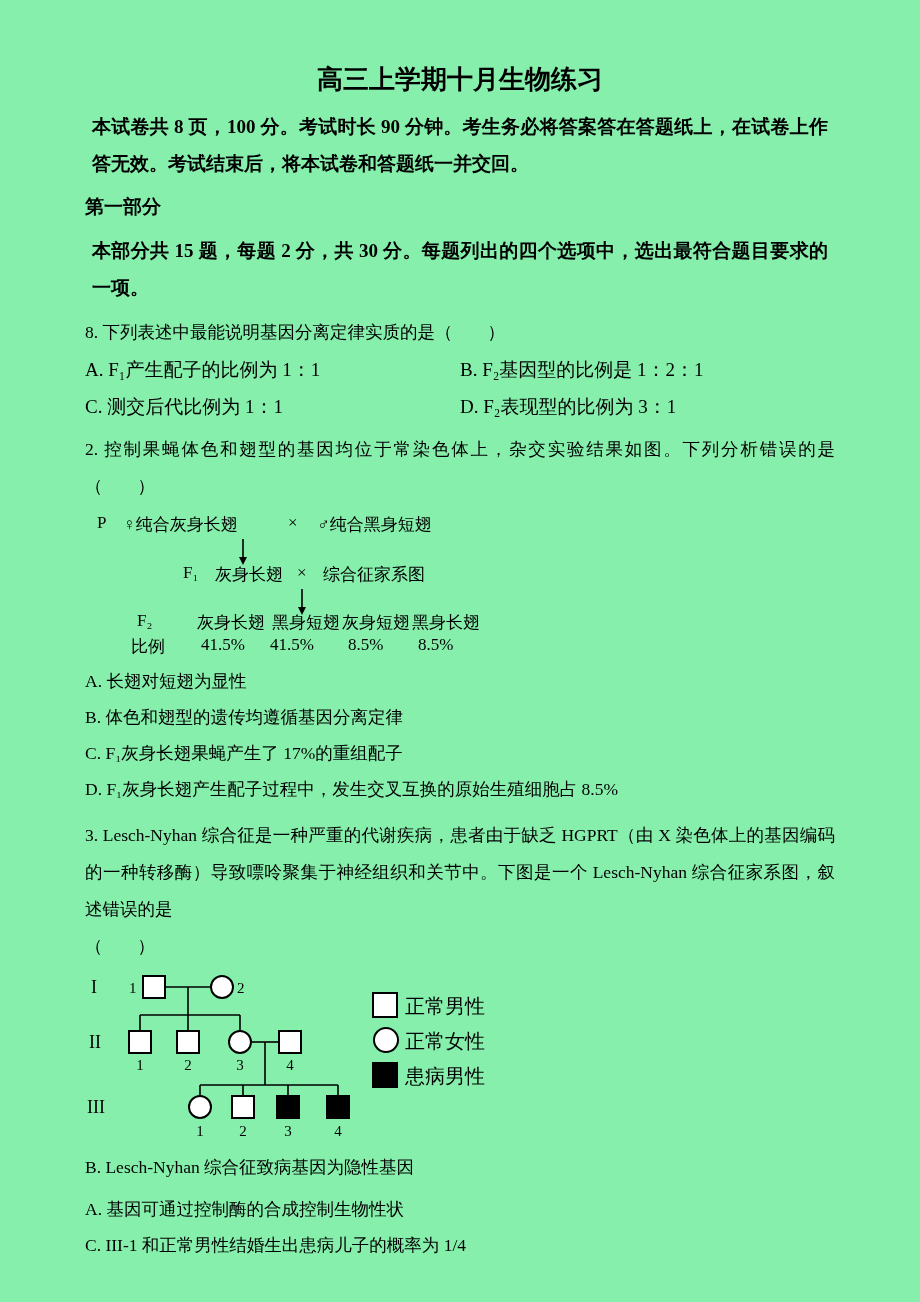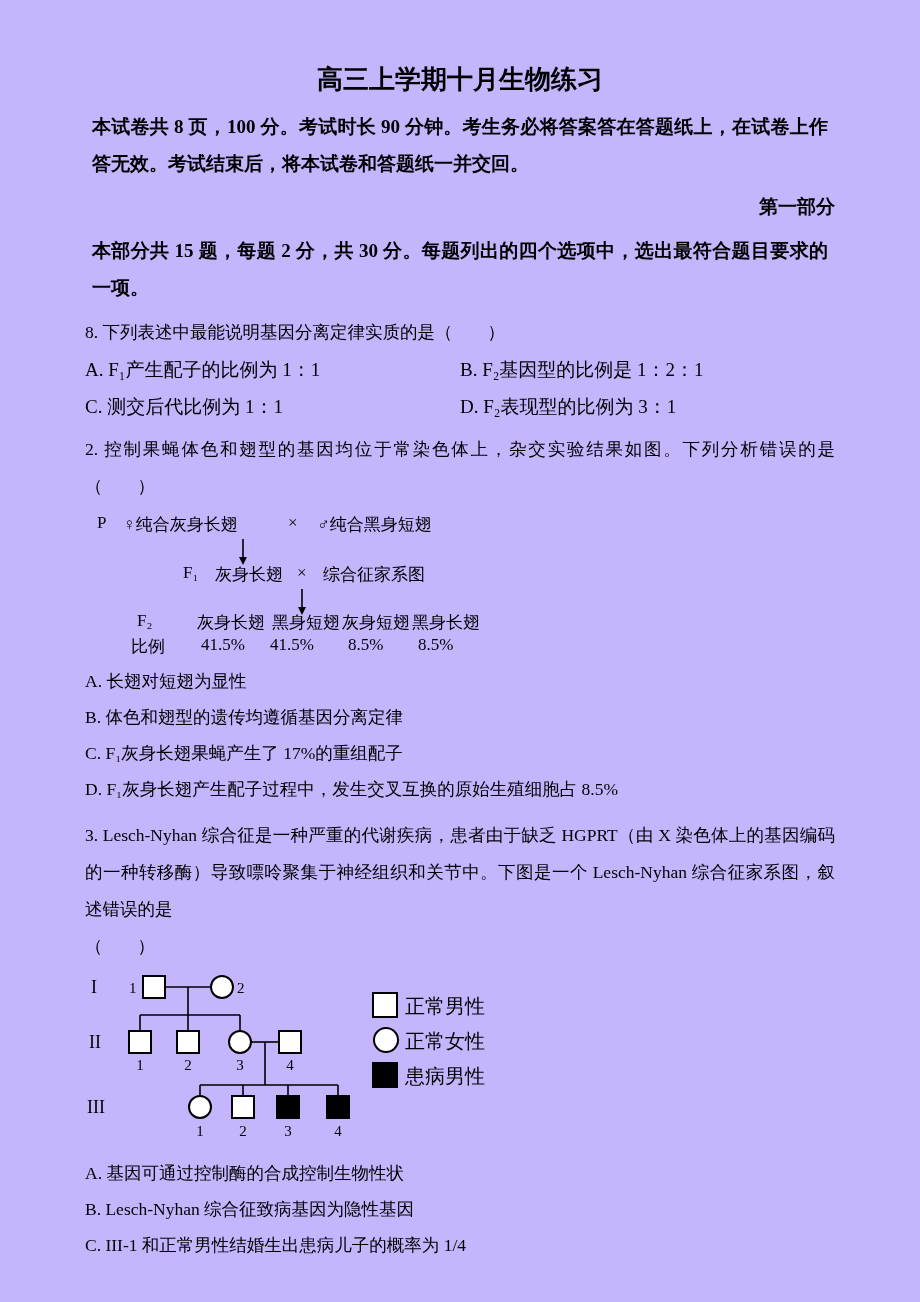--- a/index.html
+++ b/index.html
@@ -2,25 +2,25 @@
 <html><head>
 <meta charset="utf-8">
 <style>
   html, body { margin: 0; padding: 0; }
   body {
     width: 920px; height: 1302px; background: #ffffff; color: #000;
     font-family: "Liberation Serif", "DejaVu Serif", serif;
   }
   .page {
     position: relative; width: 920px; height: 1302px; overflow: hidden;
-    padding: 64px 85px 0 85px; box-sizing: border-box; background: #c4b5fd;
+    padding: 64px 85px 0 85px; box-sizing: border-box; background: #86efac;
   }
   .title { font-size: 26px; font-weight: bold; text-align: center; line-height: 32px; margin: 0 0 12px 0; }
   .bold-para { font-size: 19px; font-weight: bold; line-height: 37px; text-align: justify; margin: 7px; }
-  .part-header { font-size: 19px; font-weight: bold; text-align: right; line-height: 36px; margin: 4px 0 0 0; }
+  .part-header { font-size: 19px; font-weight: bold; text-align: left; line-height: 36px; margin: 4px 0 0 0; }
   .q-text { font-size: 17.5px; line-height: 37px; margin: 6px 0 0 0; text-align: justify; }
   .q1-options { display: grid; grid-template-columns: 375px auto; font-size: 19px; line-height: 37px; }
   .opt-line { font-size: 17.5px; line-height: 36px; }
   .cross { position: relative; height: 146px; margin: 8px 0 4px 0; font-size: 17px; }
   .cross span { position: absolute; white-space: nowrap; }
   .arrow { position: absolute; }
   .pedigree-wrap { margin: 2px 0 0 0; }
   svg text { fill: #000; font-family: "Liberation Serif", "DejaVu Serif", serif; }
   .gen-label { font-size: 18px; }
   .num-label { font-size: 15px; }
@@ -143,17 +143,17 @@
         <rect class="ped-shape" x="288" y="26" width="24" height="24"></rect>
         <text class="legend-label" x="320" y="46">正常男性</text>
         <circle class="ped-shape" cx="301" cy="73" r="12"></circle>
         <text class="legend-label" x="320" y="81">正常女性</text>
         <rect class="ped-shape-filled" x="288" y="96" width="24" height="24"></rect>
         <text class="legend-label" x="320" y="116">患病男性</text>
       </g>
     </svg>
   </div>
 
+  <div class="opt-line">B. Lesch-Nyhan 综合征致病基因为隐性基因</div>
   <div class="opt-line" style="margin-top:6px">A. 基因可通过控制酶的合成控制生物性状</div>
-  <div class="opt-line">B. Lesch-Nyhan 综合征致病基因为隐性基因</div>
   <div class="opt-line">C. III-1 和正常男性结婚生出患病儿子的概率为 1/4</div>
 
 </div>
 
 </body></html>

